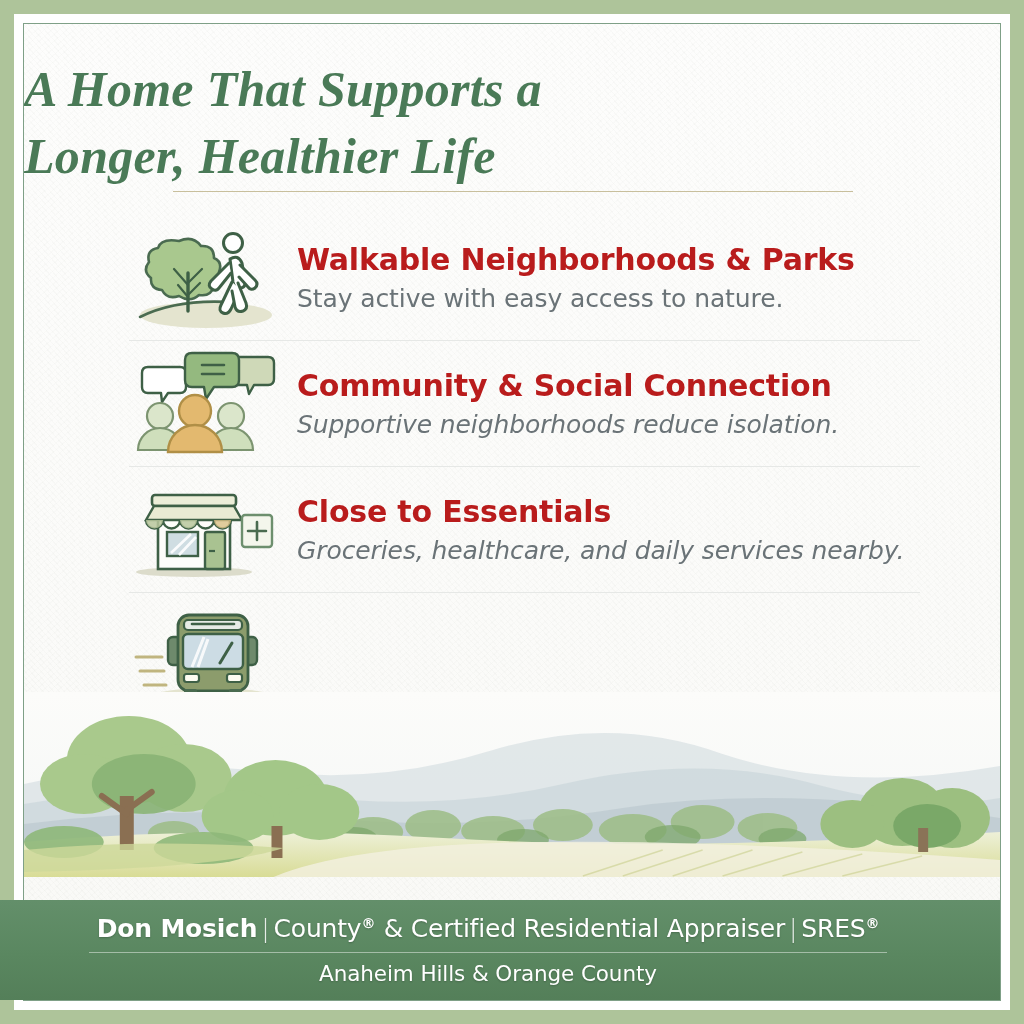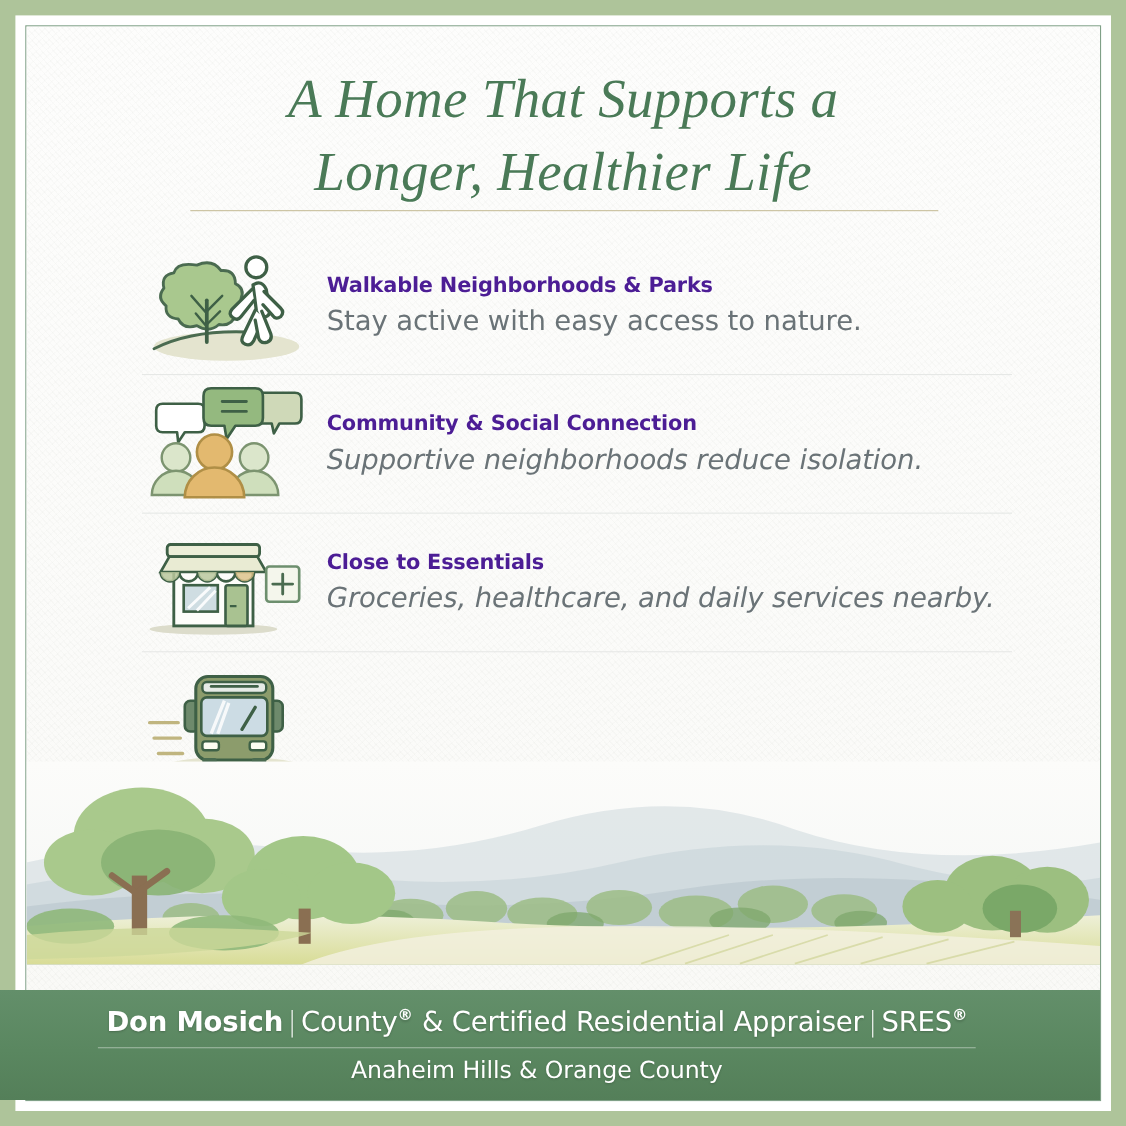--- a/index.html
+++ b/index.html
@@ -45,21 +45,21 @@
     background:
       repeating-linear-gradient(48deg, rgba(170,175,165,.055) 0 1px, rgba(0,0,0,0) 1px 4px),
       repeating-linear-gradient(-42deg, rgba(170,175,165,.04) 0 1px, rgba(0,0,0,0) 1px 5px),
       linear-gradient(180deg, #fdfdfc 0%, #fbfbf9 60%, #f9f9f6 100%);
   }
 
   
   .title-block {
     position: absolute;
     left: 0; right: 0; top: 32px;
-    text-align: center;
+    font-weight: bold;
   }
   .title-line {
     font-family: "Liberation Serif", "DejaVu Serif", serif;
     font-style: italic;
     font-size: 50px;
     line-height: 67px;
     color: #4a7a57;
     letter-spacing: .3px;
     text-shadow: 0 1px 0 rgba(255,255,255,.7);
   }
@@ -96,22 +96,22 @@
     height: 112px;
     display: flex;
     align-items: center;
     justify-content: center;
   }
   .icon-cell svg { display: block; }
   .text-cell { padding-left: 8px; }
   .row-title {
     font-family: "DejaVu Sans", "Liberation Sans", sans-serif;
     font-weight: 700;
-    font-size: 19px;
-    color: #4c1d95;
+    font-size: 30px;
+    color: #b91c1c;
     letter-spacing: -.2px;
     margin: 0 0 7px 0;
     text-shadow: 0 1px 0 rgba(255,255,255,.6);
   }
   .row-sub {
     font-family: "DejaVu Sans", "Liberation Sans", sans-serif;
     font-size: 25px;
     color: #6a7377;
     letter-spacing: -.1px;
     margin: 0;

